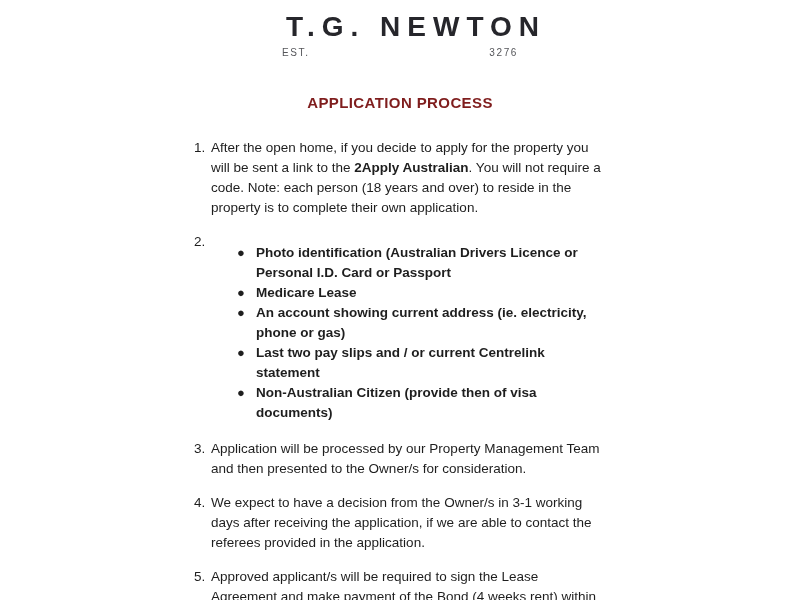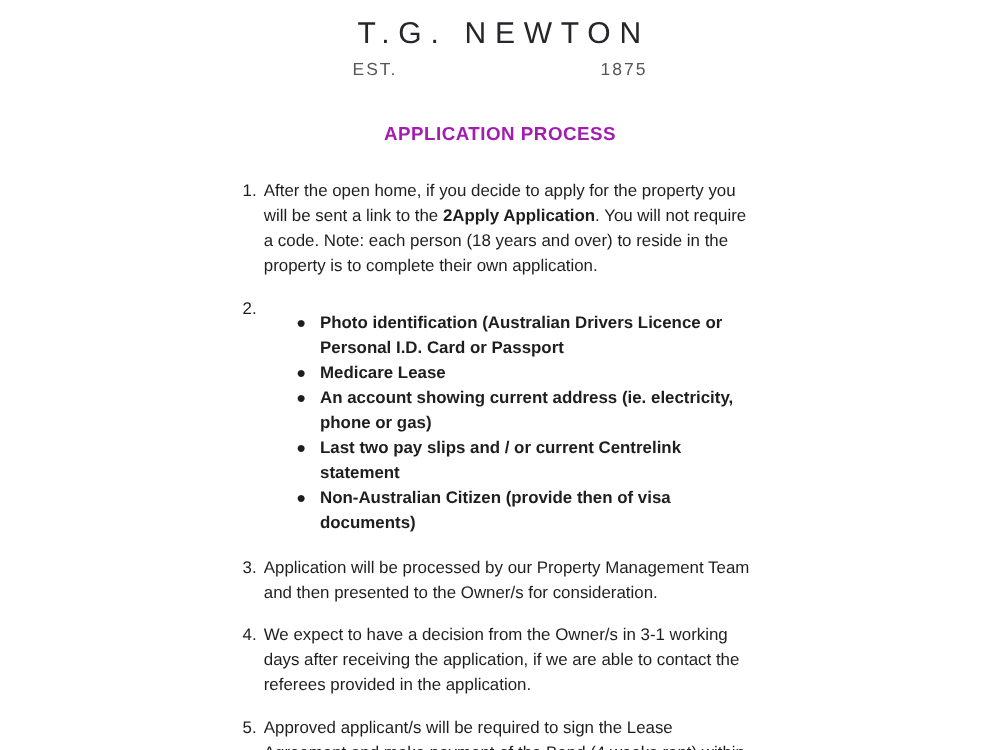--- a/index.html
+++ b/index.html
@@ -20,46 +20,46 @@
     height: 600px;
     background: #ffffff;
   }
   
   .brand {
     width: 236px;
     margin: 14px auto 0 auto;
     text-align: center;
   }
   .brand-name {
-    font-size: 24px;
+    font-size: 28px;
     line-height: 26px;
-    font-weight: 400;
+    font-weight: 700;
     letter-spacing: 7px;
     white-space: nowrap;
     color: #26262b;
     text-indent: 4px; 
   }
   .brand-sub {
     margin-top: 7px;
     display: flex;
     justify-content: space-between;
     align-items: baseline;
-    font-size: 14px;
+    font-size: 10px;
     font-weight: 500;
     letter-spacing: 1.6px;
     color: #55565a;
   }
   
   .title {
     margin: 36px 0 0 0;
     text-align: center;
     font-size: 15px;
     font-weight: 700;
     letter-spacing: 0.4px;
-    color: #a21caf;
+    color: #7f1d1d;
   }
   
   .steps {
     width: 412px;
     margin: 27px auto 0 auto;
     font-size: 13.5px;
     line-height: 20px;
     color: #1e1e1e;
   }
   .step {
@@ -97,31 +97,31 @@
 </style>
 </head>
 <body>
 
 <div class="page">
 
   <header class="brand">
     <div class="brand-name">T.G. NEWTON</div>
     <div class="brand-sub">
       <span>EST.</span>
-      <span>1875</span>
+      <span>3276</span>
     </div>
   </header>
 
   <h1 class="title">APPLICATION PROCESS</h1>
 
   <div class="steps">
 
     <div class="step">
       <span class="step-num">1.</span>
-      <span class="step-text"><span>After the open home, if you decide to apply for the property you will be sent a link to the </span><b>2Apply Application</b><span>. You will not require a code. Note: each person (18 years and over) to reside in the property is to complete their own application.</span></span>
+      <span class="step-text"><span>After the open home, if you decide to apply for the property you will be sent a link to the </span><b>2Apply Australian</b><span>. You will not require a code. Note: each person (18 years and over) to reside in the property is to complete their own application.</span></span>
     </div>
 
     <div class="step">
       <span class="step-num">2.</span>
       <span class="step-text">
         <ul class="docs">
           <li>
             <span class="dot">●</span>
             <span class="doc-text">Photo identification (Australian Drivers Licence or Personal I.D. Card or Passport</span>
           </li>

